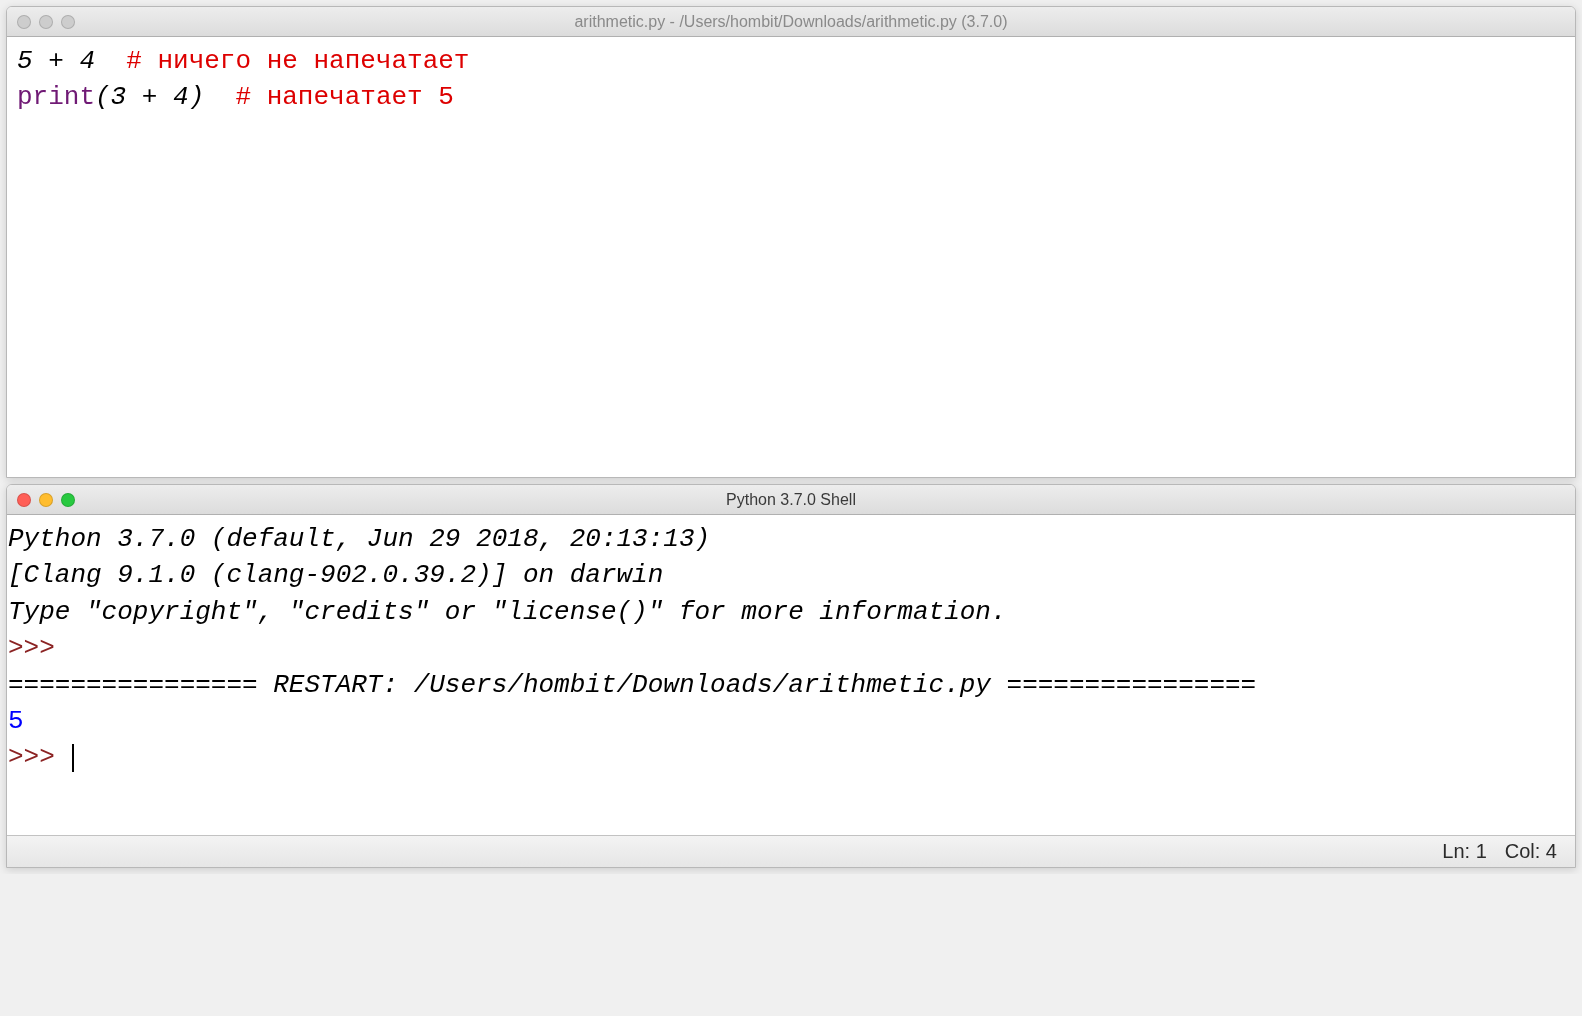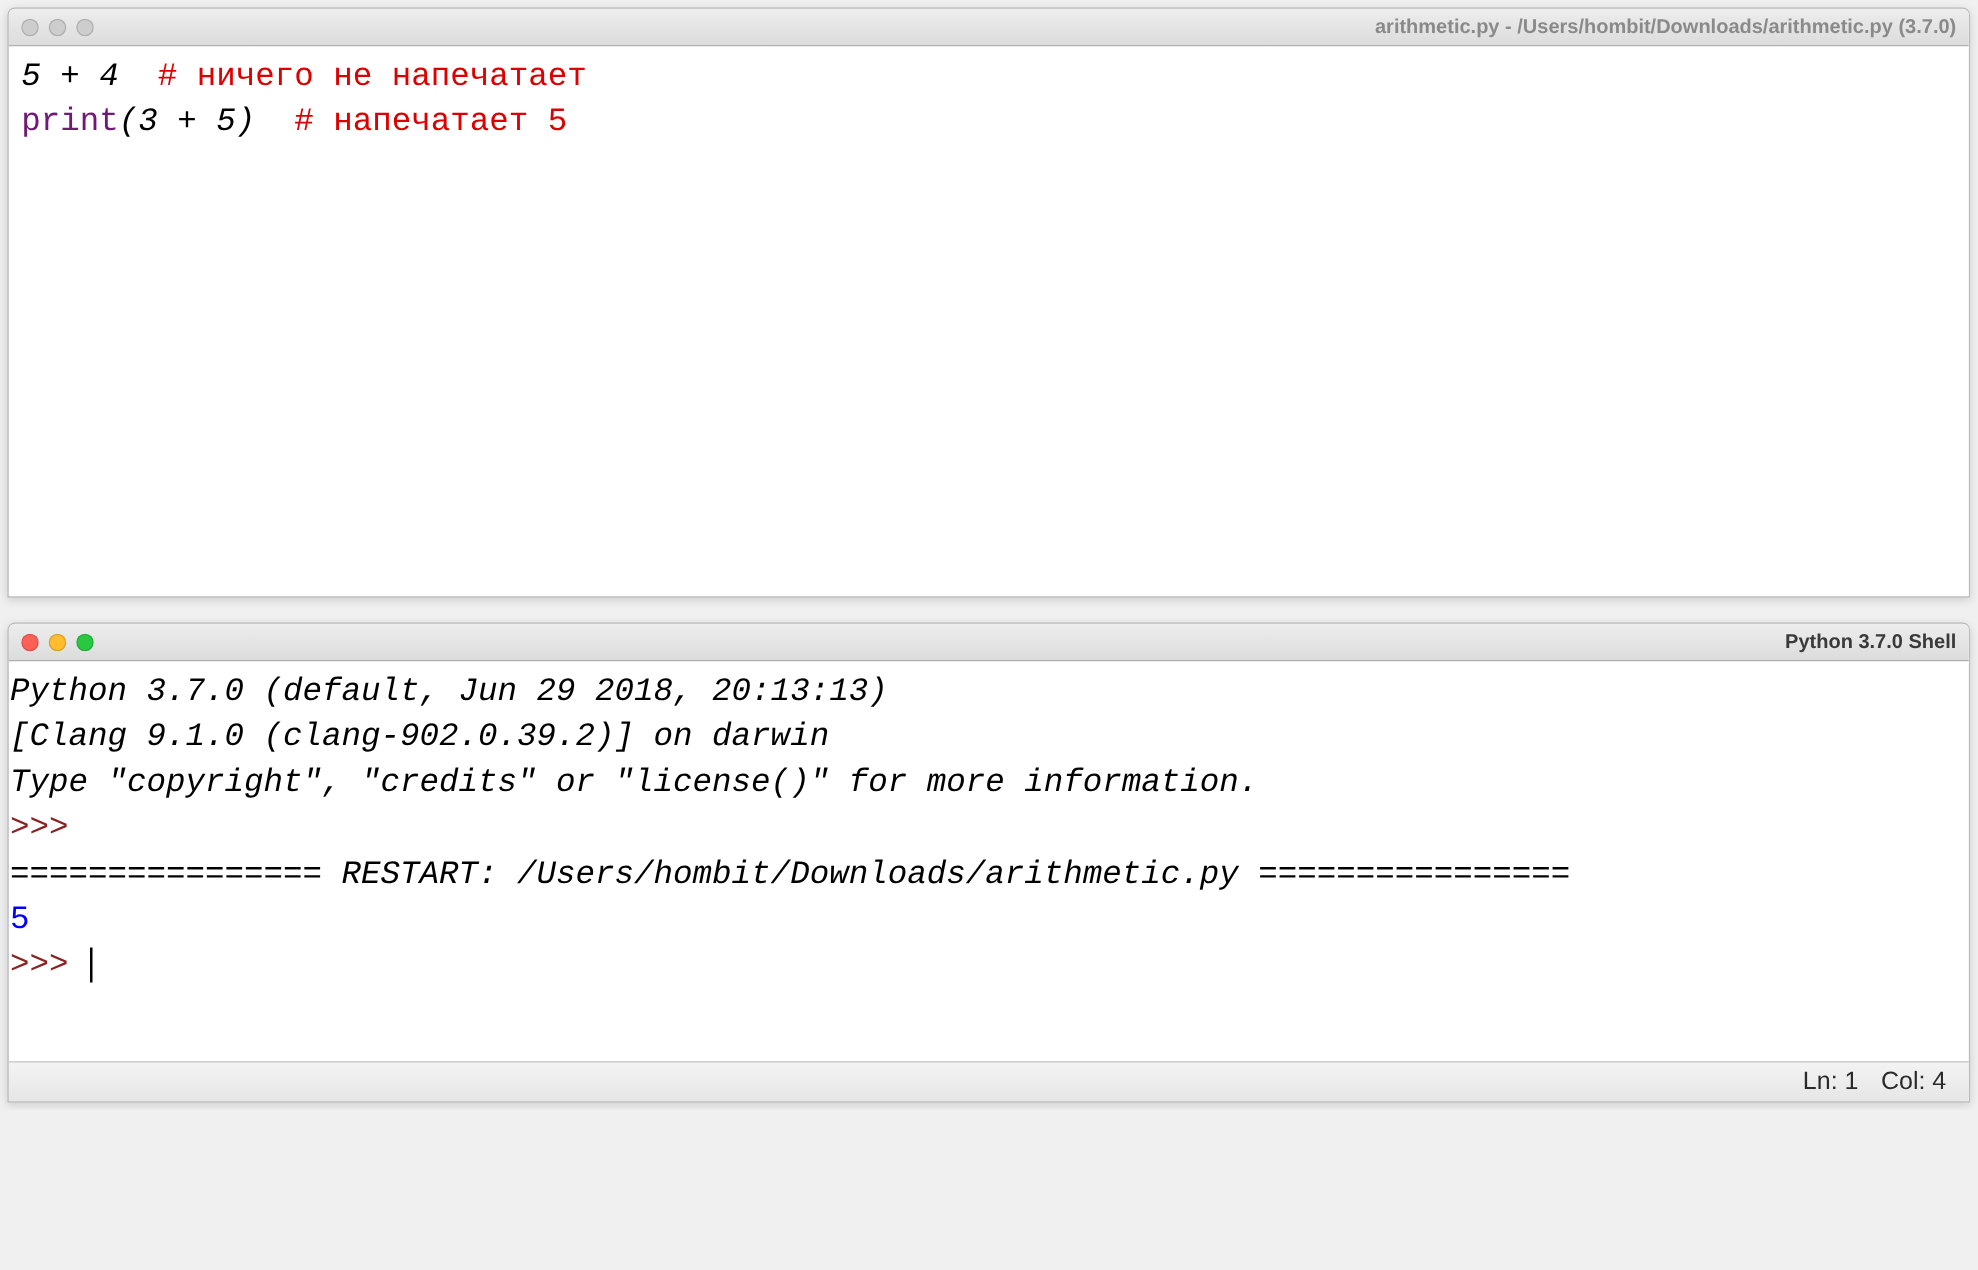--- a/index.html
+++ b/index.html
@@ -11,21 +11,21 @@
       width: 1582px;
     }
     .window {
       background: #ffffff;
       border: 1px solid #b8b8b8;
       border-radius: 6px 6px 0 0;
       overflow: hidden;
       box-shadow: 0 2px 8px rgba(0,0,0,0.15);
     }
     .window + .window {
-      margin-top: 20px;
+      margin-top: 6px;
     }
     .titlebar {
       background: linear-gradient(to bottom, #ededed, #dcdcdc);
       height: 30px;
       display: flex;
       align-items: center;
       padding: 0 10px;
       border-bottom: 1px solid #b0b0b0;
       position: relative;
     }
@@ -42,24 +42,23 @@
       border: 0.5px solid rgba(0,0,0,0.15);
     }
     .tl-close-inactive { background: #cdcdcd; }
     .tl-min-inactive   { background: #cdcdcd; }
     .tl-max-inactive   { background: #cdcdcd; }
     .tl-close { background: #ff5f57; }
     .tl-min   { background: #ffbd2e; }
     .tl-max   { background: #28c940; }
     .titlebar-title {
       flex: 1;
-      text-align: right;
+      text-align: center;
       font-size: 16px;
       color: #8a8a8a;
-      font-weight: bold;
     }
     .titlebar-title.active {
       color: #3a3a3a;
     }
     .editor {
       font-family: Menlo, Monaco, "Courier New", monospace;
       font-size: 26px;
       line-height: 1.4;
       padding: 6px 10px;
       white-space: pre;
@@ -114,21 +113,21 @@
   <div class="window">
     <div class="titlebar">
       <div class="traffic-lights">
         <div class="traffic-light tl-close-inactive"></div>
         <div class="traffic-light tl-min-inactive"></div>
         <div class="traffic-light tl-max-inactive"></div>
       </div>
       <div class="titlebar-title">arithmetic.py - /Users/hombit/Downloads/arithmetic.py (3.7.0)</div>
     </div>
     <div class="editor"><span class="tok-black">5 + 4  </span><span class="tok-comment"># ничего не напечатает</span>
-<span class="tok-builtin">print</span><span class="tok-black">(3 + 5)  </span><span class="tok-comment"># напечатает 5</span>
+<span class="tok-builtin">print</span><span class="tok-black">(3 + 4)  </span><span class="tok-comment"># напечатает 5</span>
 </div>
   </div>
 
   <div class="window">
     <div class="titlebar">
       <div class="traffic-lights">
         <div class="traffic-light tl-close"></div>
         <div class="traffic-light tl-min"></div>
         <div class="traffic-light tl-max"></div>
       </div>

